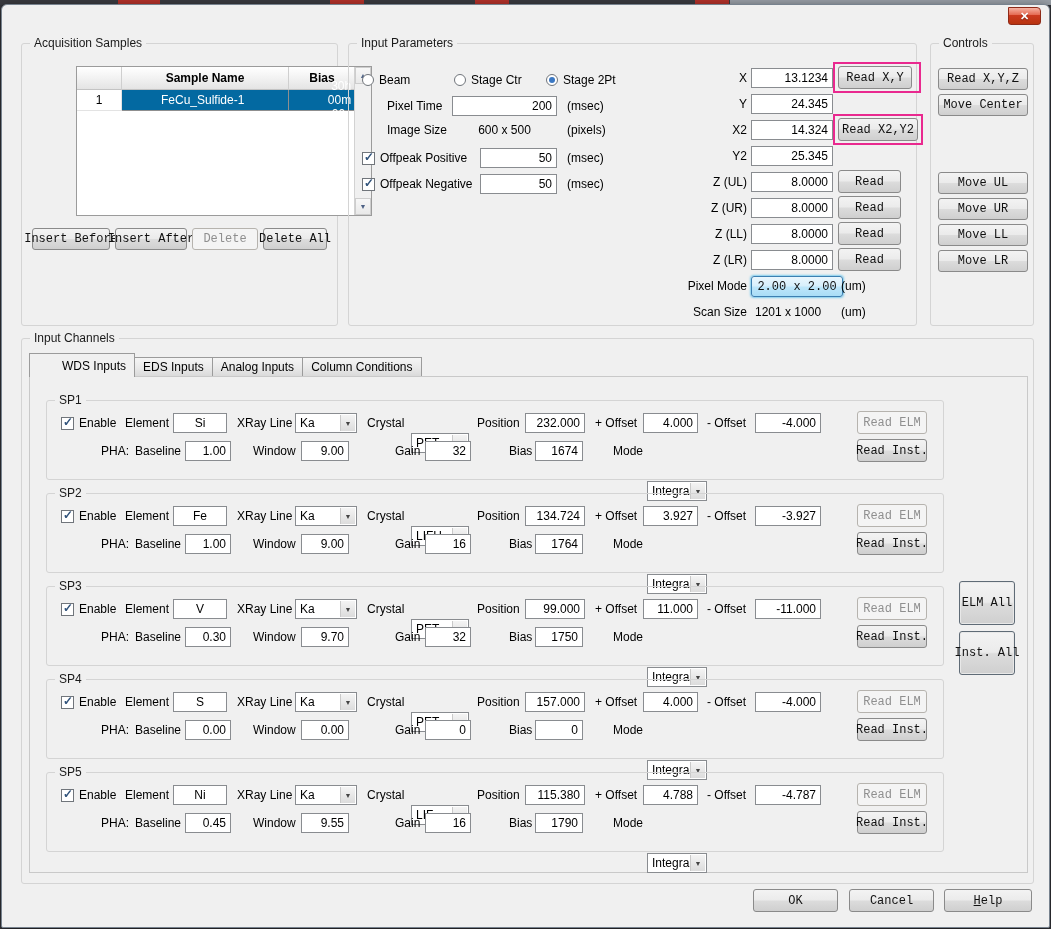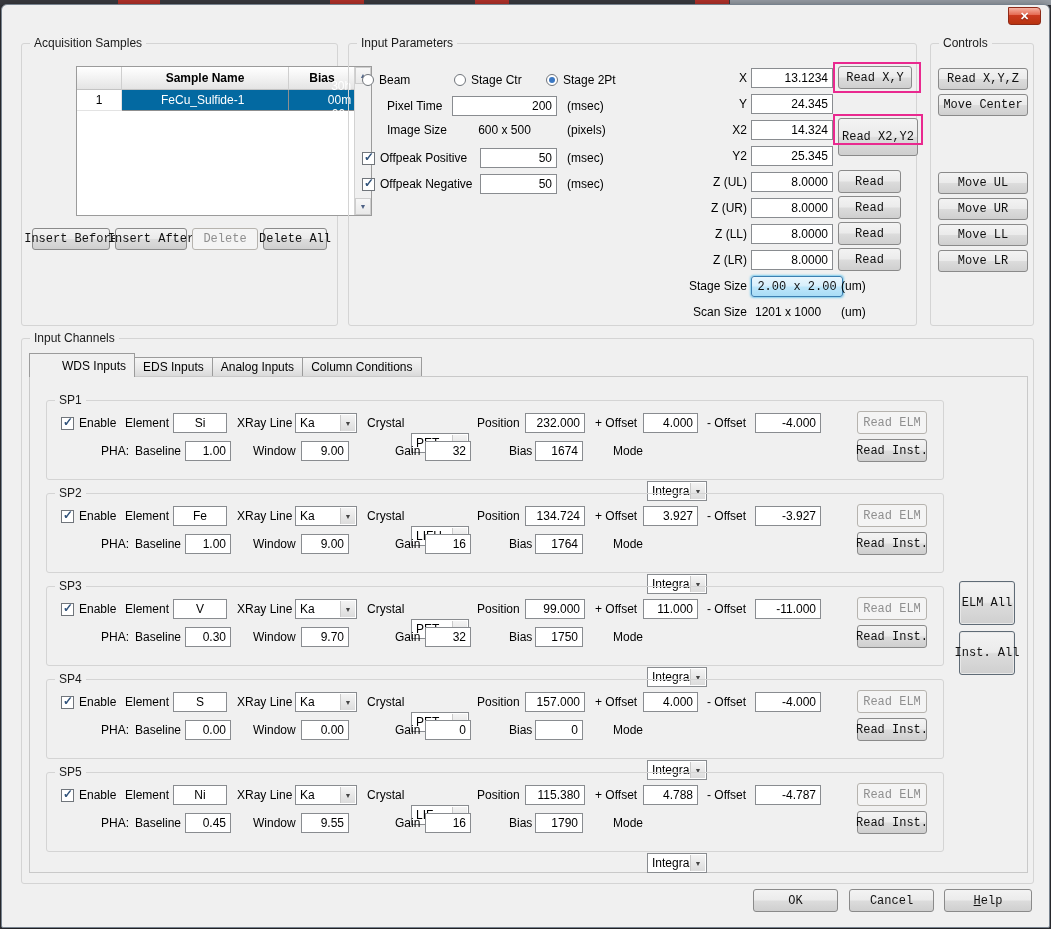--- a/index.html
+++ b/index.html
@@ -239,21 +239,21 @@
     <span class="lab rt" style="left:320px;top:24px;width:78px">X</span>
     <div class="pi tfield num" style="left:402px;top:24px;width:82px">13.1234</div>
     <div class="pi btn" style="left:489px;top:22px;width:74px;height:23px">Read X,Y</div>
     <div class="pi hl" style="left:484px;top:18px;width:88px;height:31px"></div>
 
     <span class="lab rt" style="left:320px;top:50px;width:78px">Y</span>
     <div class="pi tfield num" style="left:402px;top:50px;width:82px">24.345</div>
 
     <span class="lab rt" style="left:320px;top:76px;width:78px">X2</span>
     <div class="pi tfield num" style="left:402px;top:76px;width:82px">14.324</div>
-    <div class="pi btn" style="left:489px;top:74px;width:80px;height:38px">Read X2,Y2</div>
+    <div class="pi btn" style="left:489px;top:74px;width:80px;height:23px">Read X2,Y2</div>
     <div class="pi hl" style="left:484px;top:70px;width:90px;height:31px"></div>
 
     <span class="lab rt" style="left:320px;top:102px;width:78px">Y2</span>
     <div class="pi tfield num" style="left:402px;top:102px;width:82px">25.345</div>
 
     <span class="lab rt" style="left:320px;top:128px;width:78px">Z (UL)</span>
     <div class="pi tfield num" style="left:402px;top:128px;width:82px">8.0000</div>
     <div class="pi btn" style="left:489px;top:126px;width:63px;height:23px">Read</div>
 
     <span class="lab rt" style="left:320px;top:154px;width:78px">Z (UR)</span>
@@ -261,21 +261,21 @@
     <div class="pi btn" style="left:489px;top:152px;width:63px;height:23px">Read</div>
 
     <span class="lab rt" style="left:320px;top:180px;width:78px">Z (LL)</span>
     <div class="pi tfield num" style="left:402px;top:180px;width:82px">8.0000</div>
     <div class="pi btn" style="left:489px;top:178px;width:63px;height:23px">Read</div>
 
     <span class="lab rt" style="left:320px;top:206px;width:78px">Z (LR)</span>
     <div class="pi tfield num" style="left:402px;top:206px;width:82px">8.0000</div>
     <div class="pi btn" style="left:489px;top:204px;width:63px;height:23px">Read</div>
 
-    <span class="lab rt" style="left:320px;top:232px;width:78px">Stage Size</span>
+    <span class="lab rt" style="left:320px;top:232px;width:78px">Pixel Mode</span>
     <div class="pi btn focus-blue" style="left:402px;top:232px;width:92px;height:21px">2.00 x 2.00</div>
     <span class="lab" style="left:492px;top:232px">(um)</span>
 
     <span class="lab rt" style="left:320px;top:258px;width:78px">Scan Size</span>
     <span class="lab" style="left:406px;top:258px">1201 x 1000</span>
     <span class="lab" style="left:492px;top:258px">(um)</span>
   </div>
 
   <div class="groupbox" style="left:928px;top:38px;width:104px;height:283px">
     <span class="gb-title">Controls</span>

